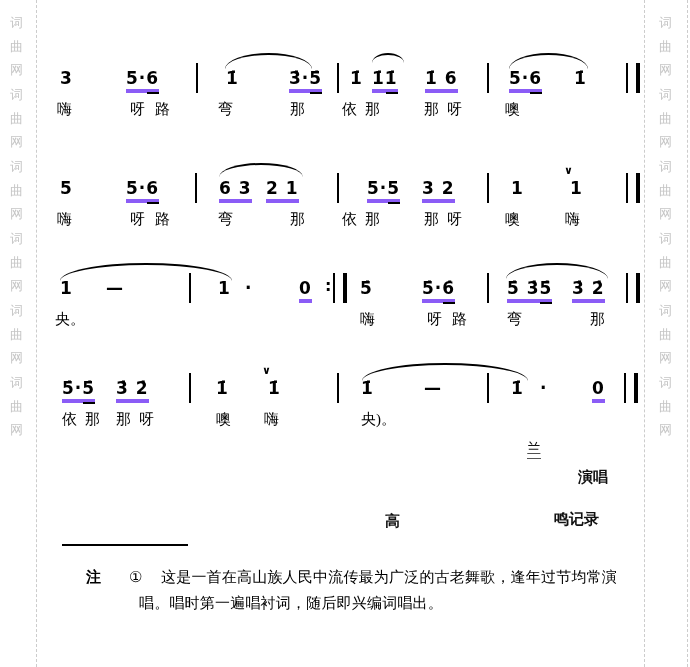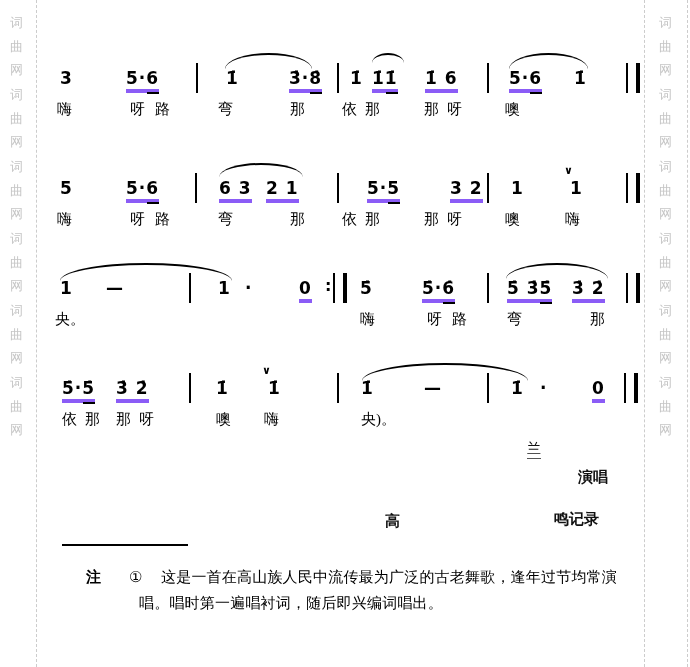--- a/index.html
+++ b/index.html
@@ -54,21 +54,21 @@
   <div class="wm right">词曲网词曲网词曲网词曲网词曲网词曲网</div>
 
   <div class="system" style="top: 50px;">
       <div class="slur" style="left: 225px; width: 87px; height: 14px;"></div>
       <div class="slur" style="left: 372px; width: 32px; height: 8px;"></div>
       <div class="slur" style="left: 509px; width: 79px; height: 14px;"></div>
       <span class="tok n" style="left: 60px;">3</span>
       <span class="tok n u1 u2" style="left: 126px;">5·6</span>
       <span class="tok bar" style="left: 196px;"></span>
       <span class="tok n" style="left: 226px;">1̇</span>
-      <span class="tok n u1 u2" style="left: 289px;">3̇·8̇</span>
+      <span class="tok n u1 u2" style="left: 289px;">3̇·5̇</span>
       <span class="tok bar" style="left: 337px;"></span>
       <span class="tok n" style="left: 350px;">1̇</span>
       <span class="tok n u1 u2" style="left: 372px;">1̇1̇</span>
       <span class="tok n u1" style="left: 425px;">1̇ 6</span>
       <span class="tok bar" style="left: 487px;"></span>
       <span class="tok n u1 u2" style="left: 509px;">5·6</span>
       <span class="tok n" style="left: 574px;">1̇</span>
       <span class="tok final" style="left: 626px;"></span>
       <span class="lyric" style="left: 57px;">嗨</span>
       <span class="lyric" style="left: 130px;">呀</span>
@@ -83,21 +83,21 @@
     </div>
   <div class="system" style="top: 160px;">
       <div class="slur" style="left: 219px; width: 84px; height: 12px;"></div>
       <span class="tok n" style="left: 60px;">5</span>
       <span class="tok n u1 u2" style="left: 126px;">5·6</span>
       <span class="tok bar" style="left: 195px;"></span>
       <span class="tok n u1" style="left: 219px;">6 3</span>
       <span class="tok n u1" style="left: 266px;">2 1</span>
       <span class="tok bar" style="left: 337px;"></span>
       <span class="tok n u1 u2" style="left: 367px;">5·5</span>
-      <span class="tok n u1" style="left: 450px;">3 2</span>
+      <span class="tok n u1" style="left: 422px;">3 2</span>
       <span class="tok bar" style="left: 487px;"></span>
       <span class="tok n" style="left: 511px;">1</span>
       <span class="tok v" style="left: 564px;">∨</span>
       <span class="tok n" style="left: 570px;">1</span>
       <span class="tok final" style="left: 626px;"></span>
       <span class="lyric" style="left: 57px;">嗨</span>
       <span class="lyric" style="left: 130px;">呀</span>
       <span class="lyric" style="left: 155px;">路</span>
       <span class="lyric" style="left: 218px;">弯</span>
       <span class="lyric" style="left: 290px;">那</span>

